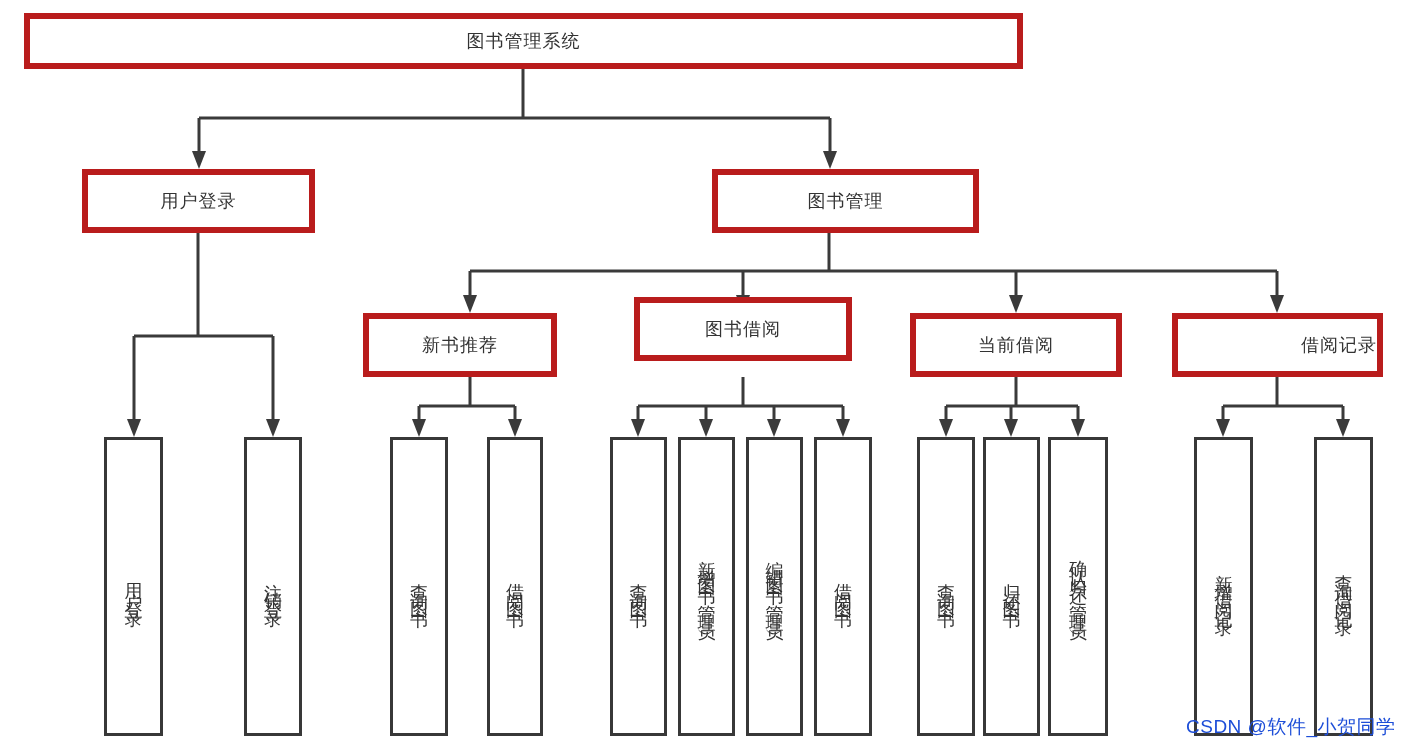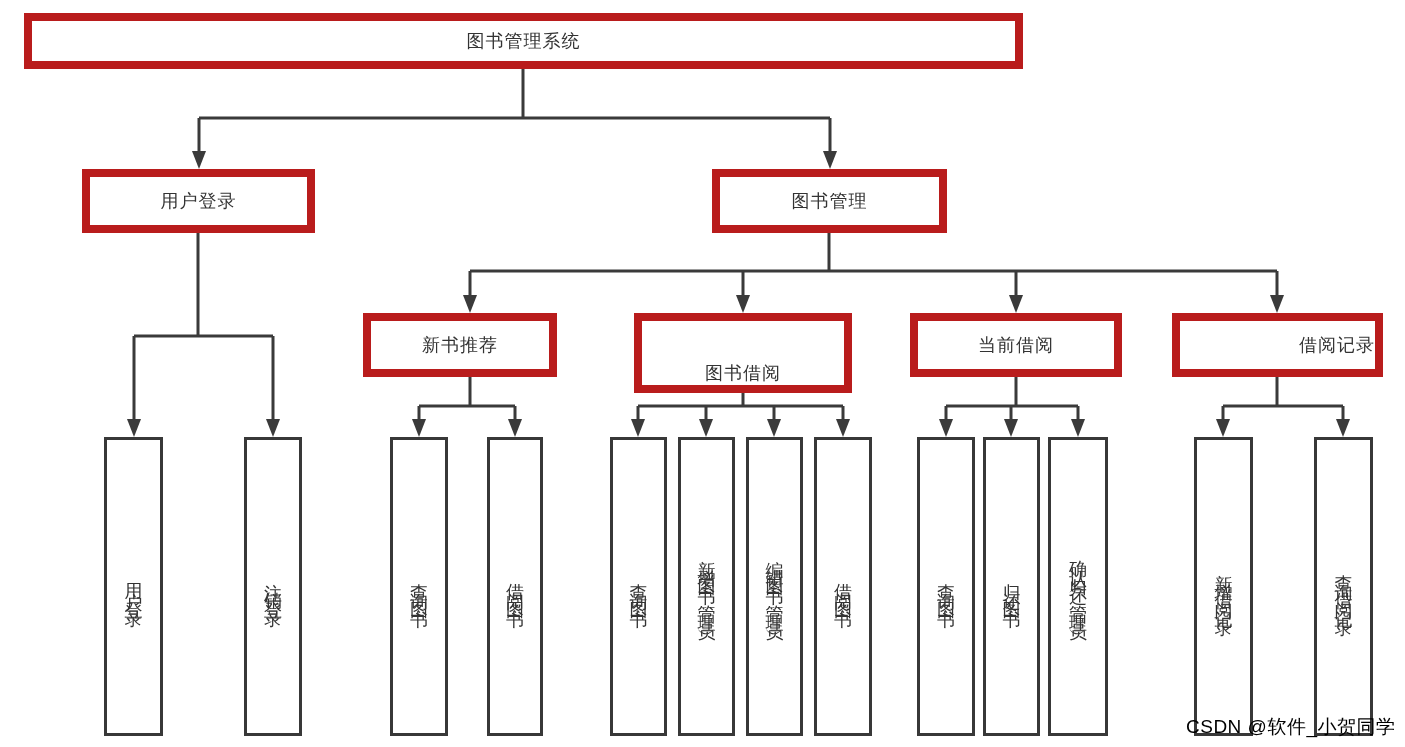--- a/index.html
+++ b/index.html
@@ -25,21 +25,21 @@
     stroke-width: 3;
     fill: none;
   }
   .connectors polygon {
     fill: #3a3a3a;
     stroke: none;
   }
   .hnode {
     position: absolute;
     box-sizing: border-box;
-    border: 8px solid #b91c1c;
+    border: 6px solid #b91c1c;
     background: #ffffff;
     display: flex;
     align-items: center;
     justify-content: center;
     font-size: 18px;
     color: #333333;
     letter-spacing: 1px;
   }
   .vnode {
     position: absolute;
@@ -60,21 +60,21 @@
     letter-spacing: 9px;
     white-space: nowrap;
     line-height: 1;
   }
   .watermark {
     position: absolute;
     left: 1186px;
     top: 714px;
     width: 215px;
     font-size: 19px;
-    color: #000000;
+    color: #1d4ed8;
     letter-spacing: 0.5px;
     white-space: nowrap;
     z-index: 5;
   }
 </style>
 </head>
 <body>
 
 <div class="canvas">
 
@@ -128,28 +128,28 @@
     </g>
   </svg>
 
   <div class="hnode" style="left:24px; top:13px; width:999px; height:56px;">
     <span>图书管理系统</span>
   </div>
 
   <div class="hnode" style="left:82px; top:169px; width:233px; height:64px;">
     <span>用户登录</span>
   </div>
-  <div class="hnode" style="left:712px; top:169px; width:235px; height:64px;">
+  <div class="hnode" style="left:712px; top:169px; width:267px; height:64px;">
     <span>图书管理</span>
   </div>
 
   <div class="hnode" style="left:363px; top:313px; width:194px; height:64px;">
     <span>新书推荐</span>
   </div>
-  <div class="hnode" style="left:634px; top:313px; width:218px; height:80px;align-items:flex-end;">
+  <div class="hnode" style="left:634px; top:297px; width:218px; height:64px;">
     <span>图书借阅</span>
   </div>
   <div class="hnode" style="left:910px; top:313px; width:212px; height:64px;">
     <span>当前借阅</span>
   </div>
   <div class="hnode" style="left:1172px; top:313px; width:211px; height:64px;justify-content:flex-end;">
     <span>借阅记录</span>
   </div>
 
   <div class="vnode" style="left:104px; width:59px;">

